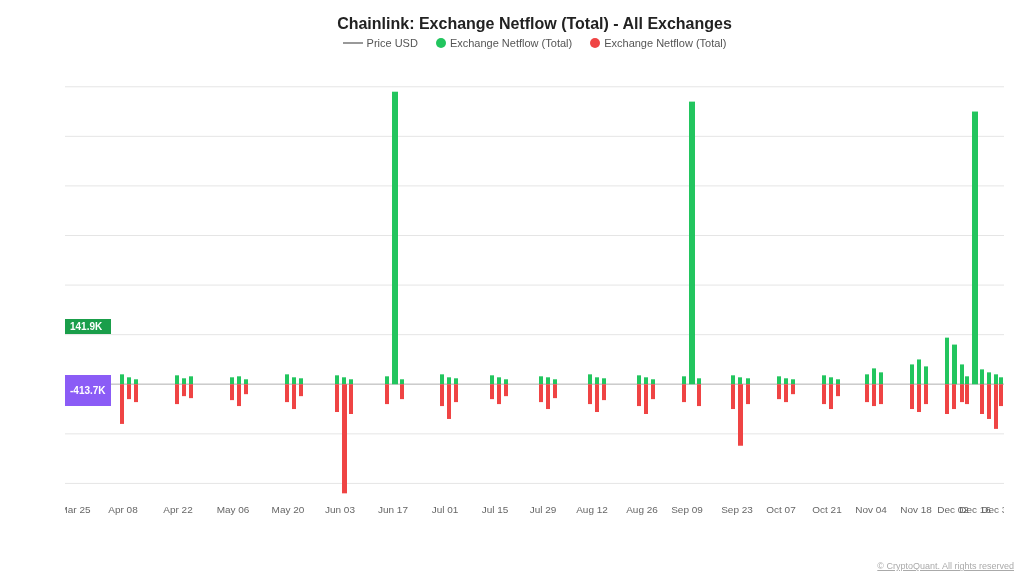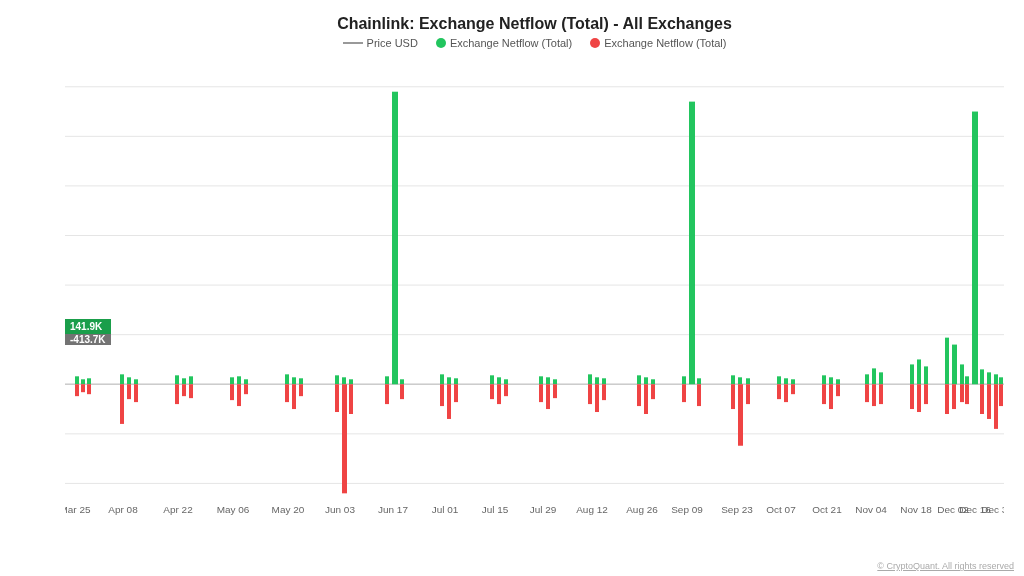--- a/index.html
+++ b/index.html
@@ -76,23 +76,24 @@
       flex-direction: column;
       font-size: 10px;
       font-weight: bold;
     }
     .tooltip-green {
       background: #1a9e4a;
       color: white;
       padding: 2px 5px;
     }
     .tooltip-red {
-      background: #737373;
+      background: #8b5cf6;
       color: white;
-      padding: 0 5px;
+      padding: 10px 5px;
+      margin-top: 41px;
     }
     .copyright {
       position: absolute;
       bottom: 5px;
       right: 10px;
       font-size: 9px;
       color: #aaa;
       text-decoration: underline;
     }
   </style>

